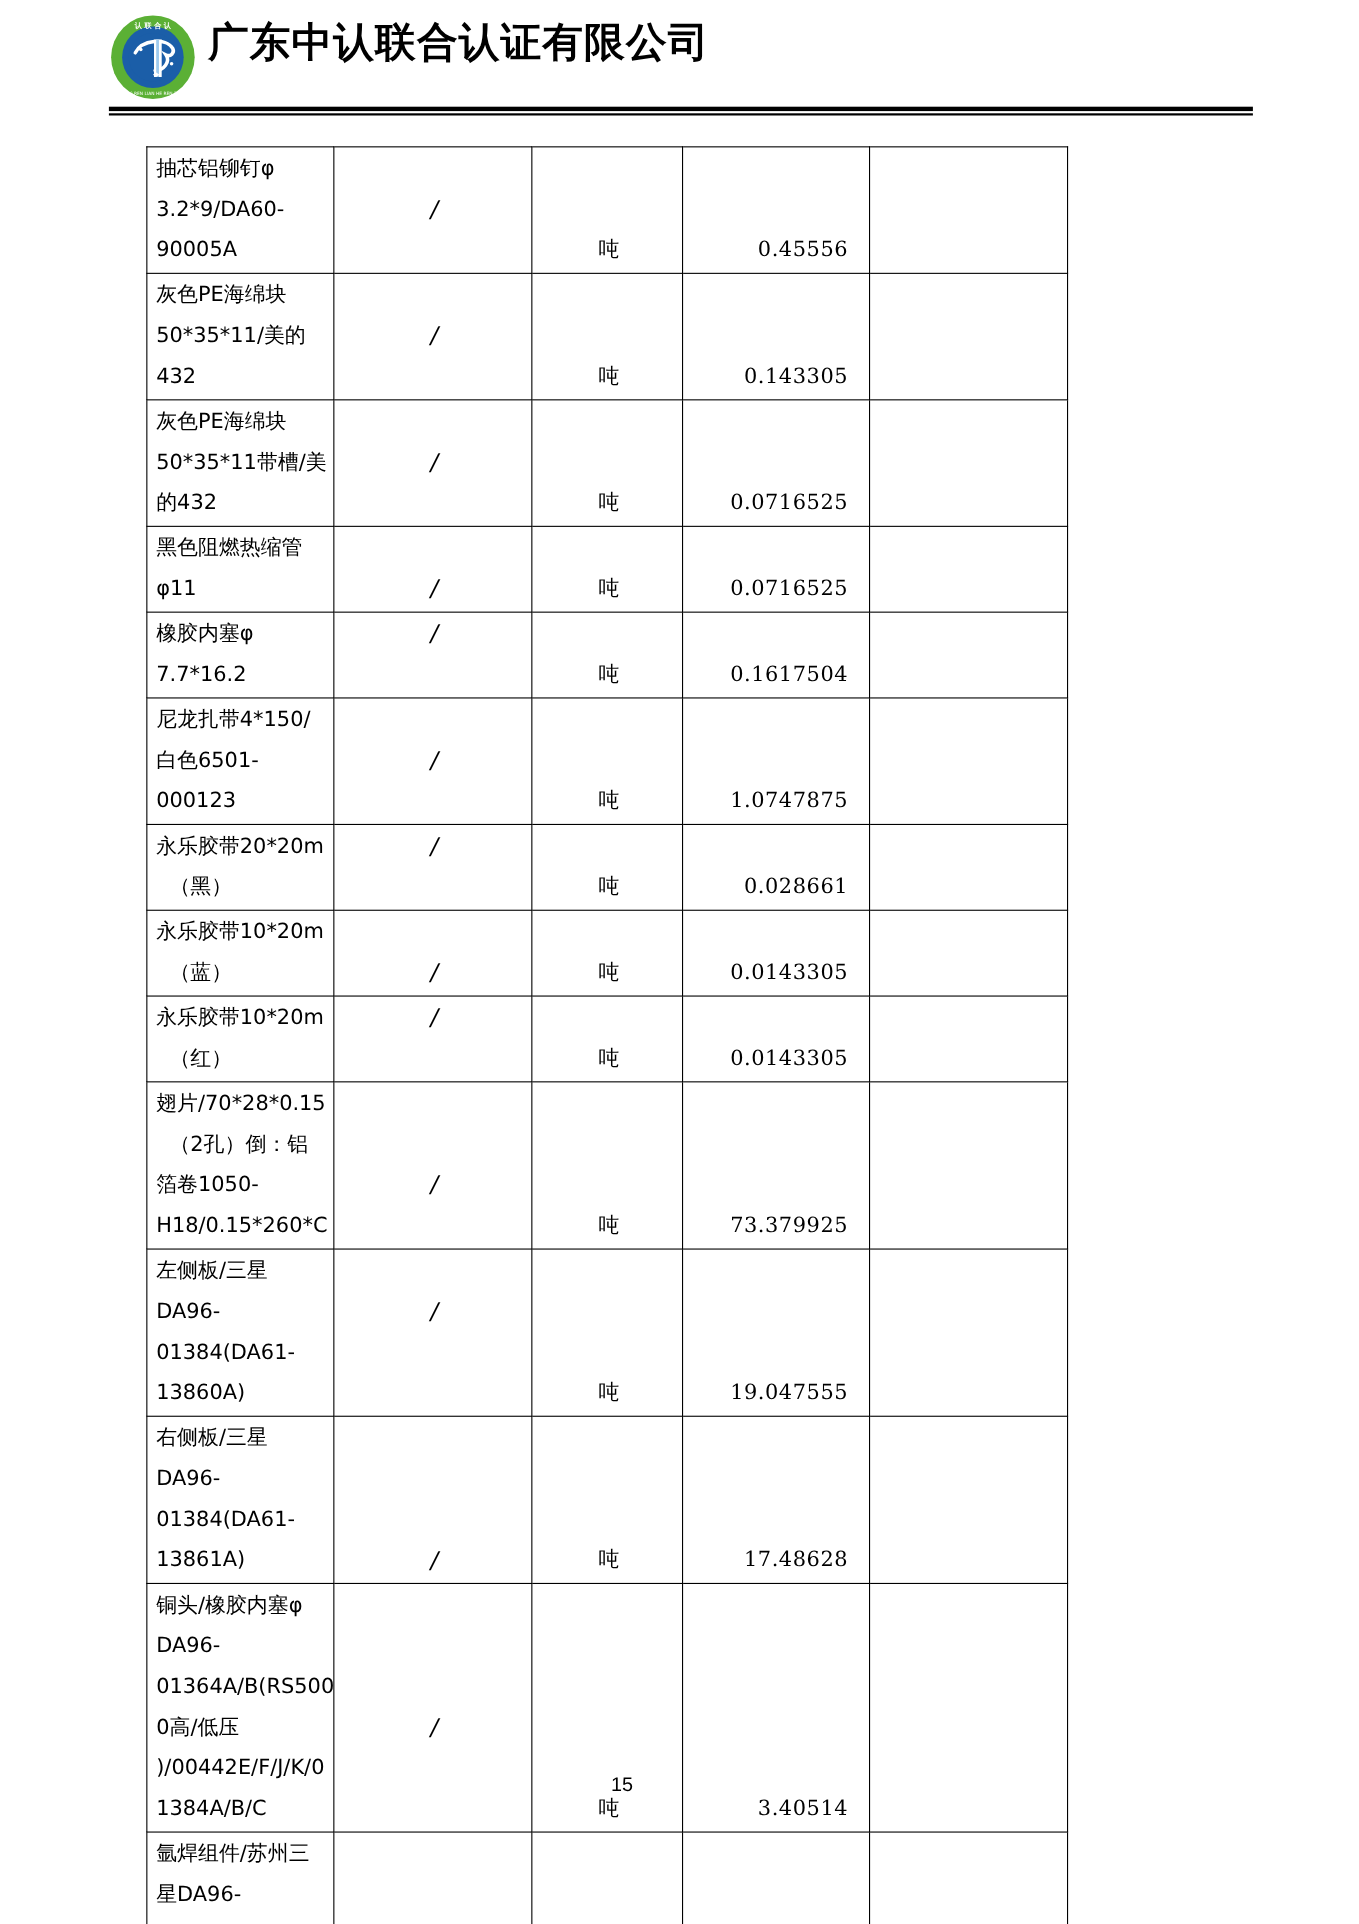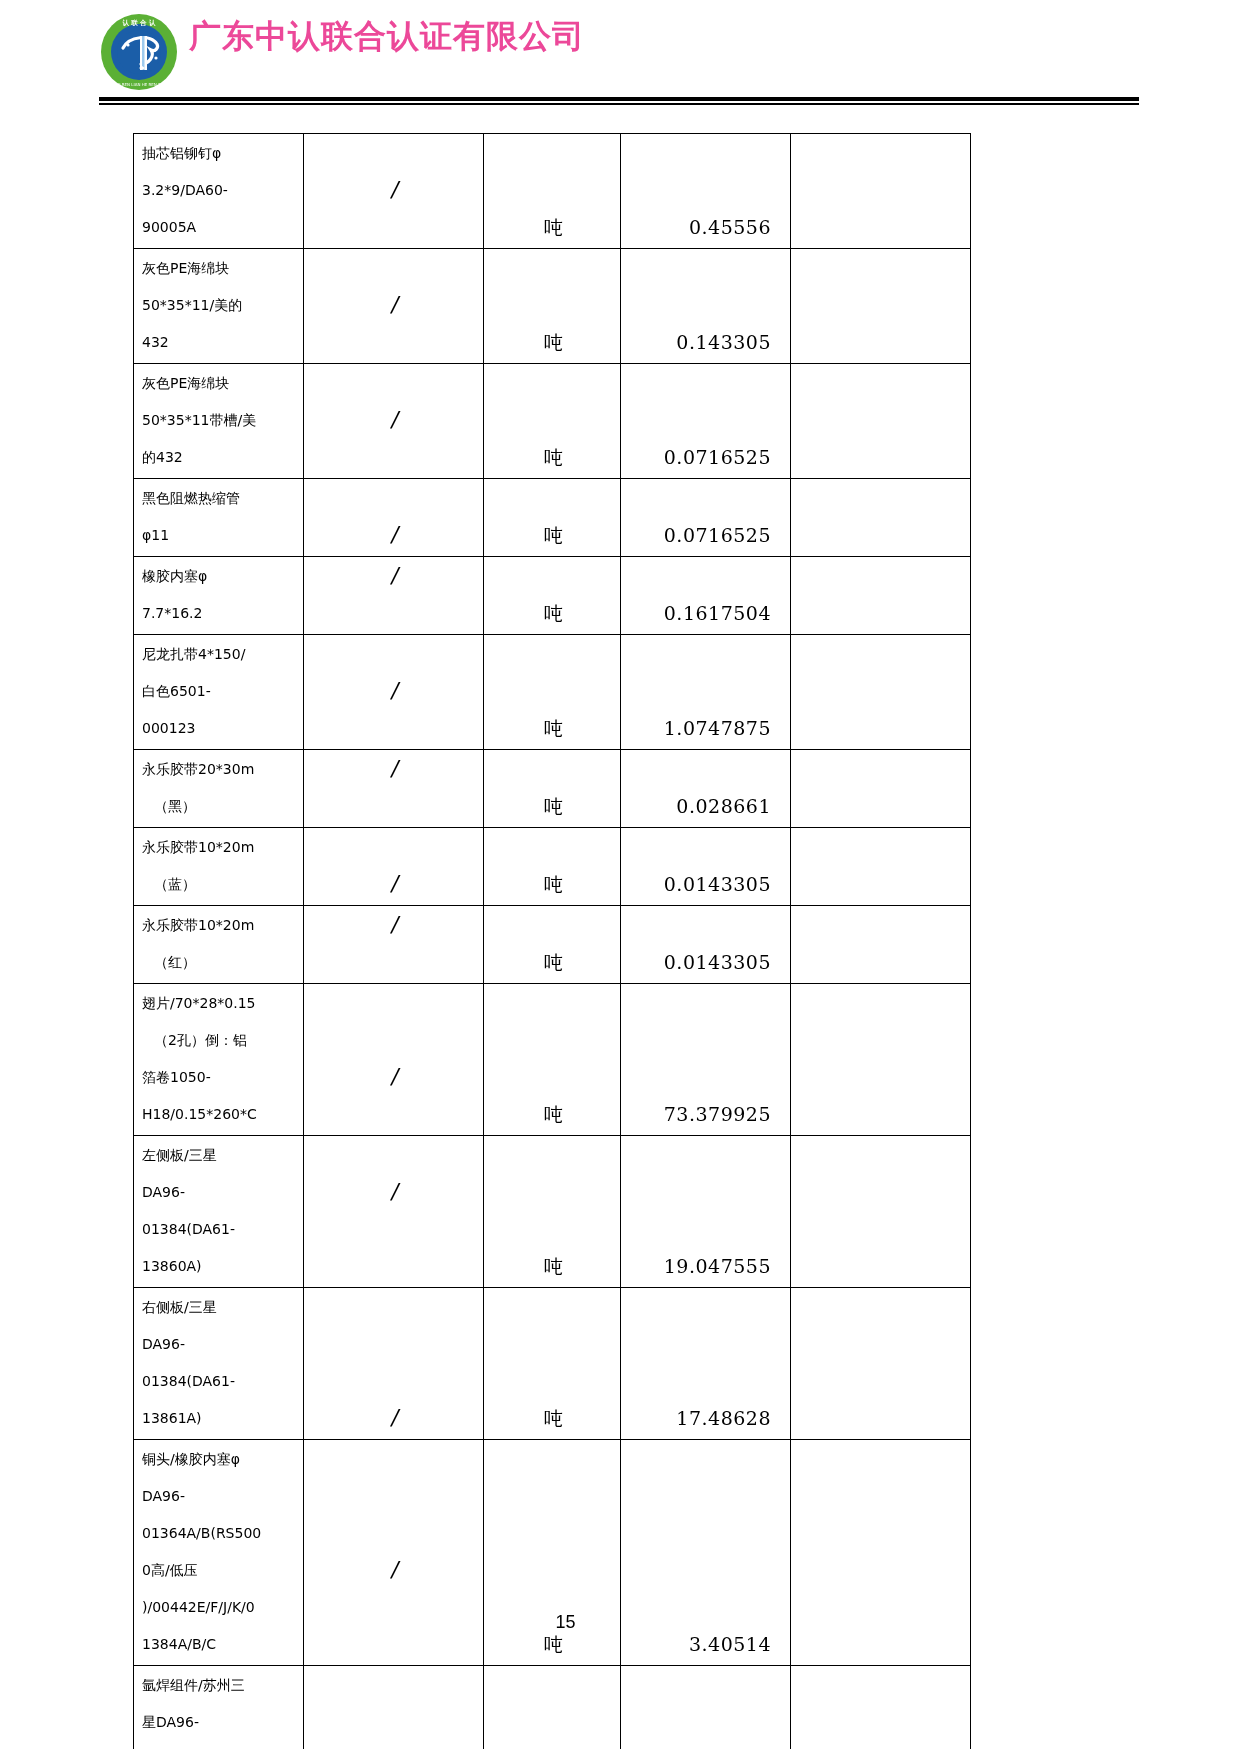--- a/index.html
+++ b/index.html
@@ -37,25 +37,25 @@
     flex: 0 0 80px;
     position: relative;
   }
   .logo-mark svg { display: block; }
   .letterhead-text {
     margin-left: 10px;
     padding-top: 4px;
   }
   .company-cn {
     font-family: "DejaVu Sans", "Liberation Sans", sans-serif;
-    font-size: 32px;
+    font-size: 37px;
     font-weight: bold;
     letter-spacing: 1px;
     line-height: 1.25;
-    color: #ec4899;
+    color: #000000;
     white-space: nowrap;
   }
   .company-en {
     font-family: "Liberation Sans", "DejaVu Sans", sans-serif;
     font-size: 17.5px;
     font-weight: normal;
     line-height: 1.35;
     margin-top: 5px;
     color: #1a1a1a;
     white-space: nowrap;
@@ -106,21 +106,21 @@
     vertical-align: top;
     font-size: 19px;
     line-height: 37px;
     font-family: "DejaVu Sans", "Liberation Sans", sans-serif;
   }
   .cell-lines {
     padding: 1px 5px 2px 8px;
   }
   .cell-lines .ln {
     white-space: nowrap;
-    font-size: 14px;
+    font-size: 19px;
     line-height: 37px;
     height: 37px;
     overflow: visible;
   }
   .cell-lines .ln.indent {
     padding-left: 12px;
   }
 
   td.col-slash, td.col-unit, td.col-qty, td.col-blank {
     text-align: center;
@@ -379,21 +379,21 @@
               <span class="qty-glyph">1.0747875</span>
             </div>
           </td>
           <td class="col-blank">
             <div class="cell-lines" style="height: 111px;"><span></span></div>
           </td>
         </tr>
         <tr>
           <td class="col-name">
             <div class="cell-lines">
-              <div class="ln">永乐胶带20*30m</div>
+              <div class="ln">永乐胶带20*20m</div>
               <div class="ln indent">（黑）</div>
             </div>
           </td>
           <td class="col-slash">
             <div class="cell-lines">
               <div style="height: 0px;"></div>
               <span class="slash-glyph">/</span>
             </div>
           </td>
           <td class="col-unit">

